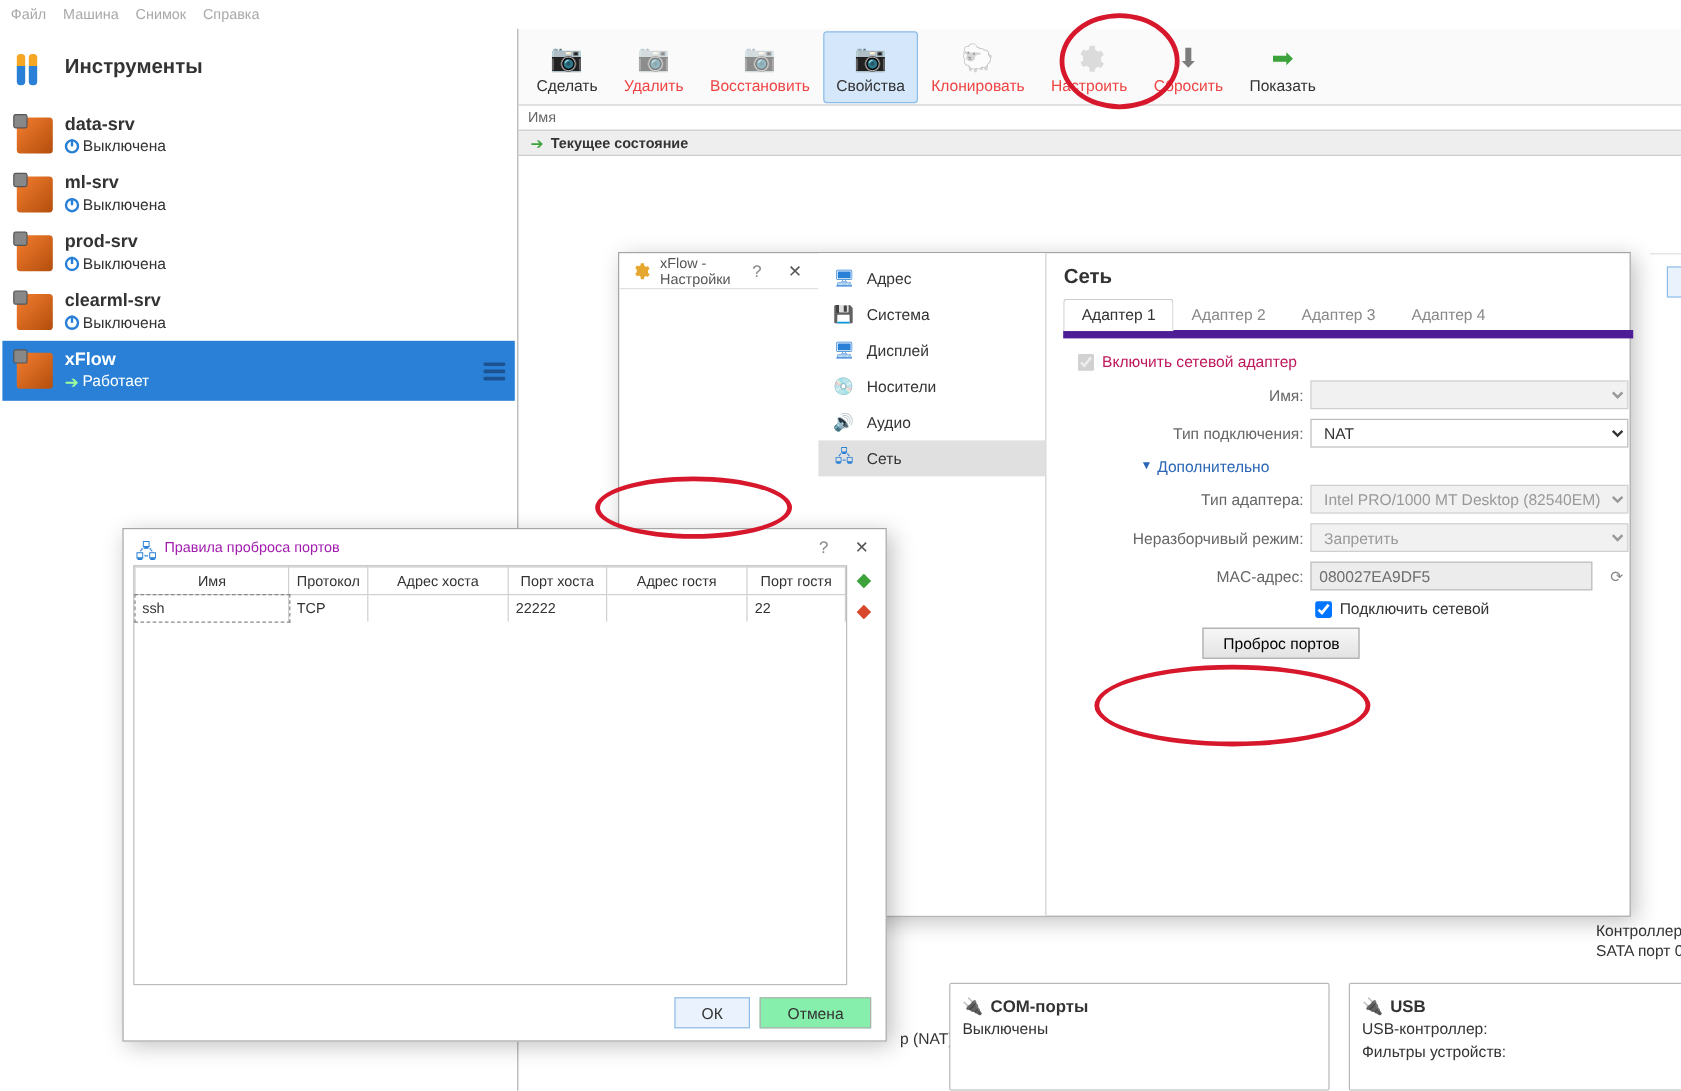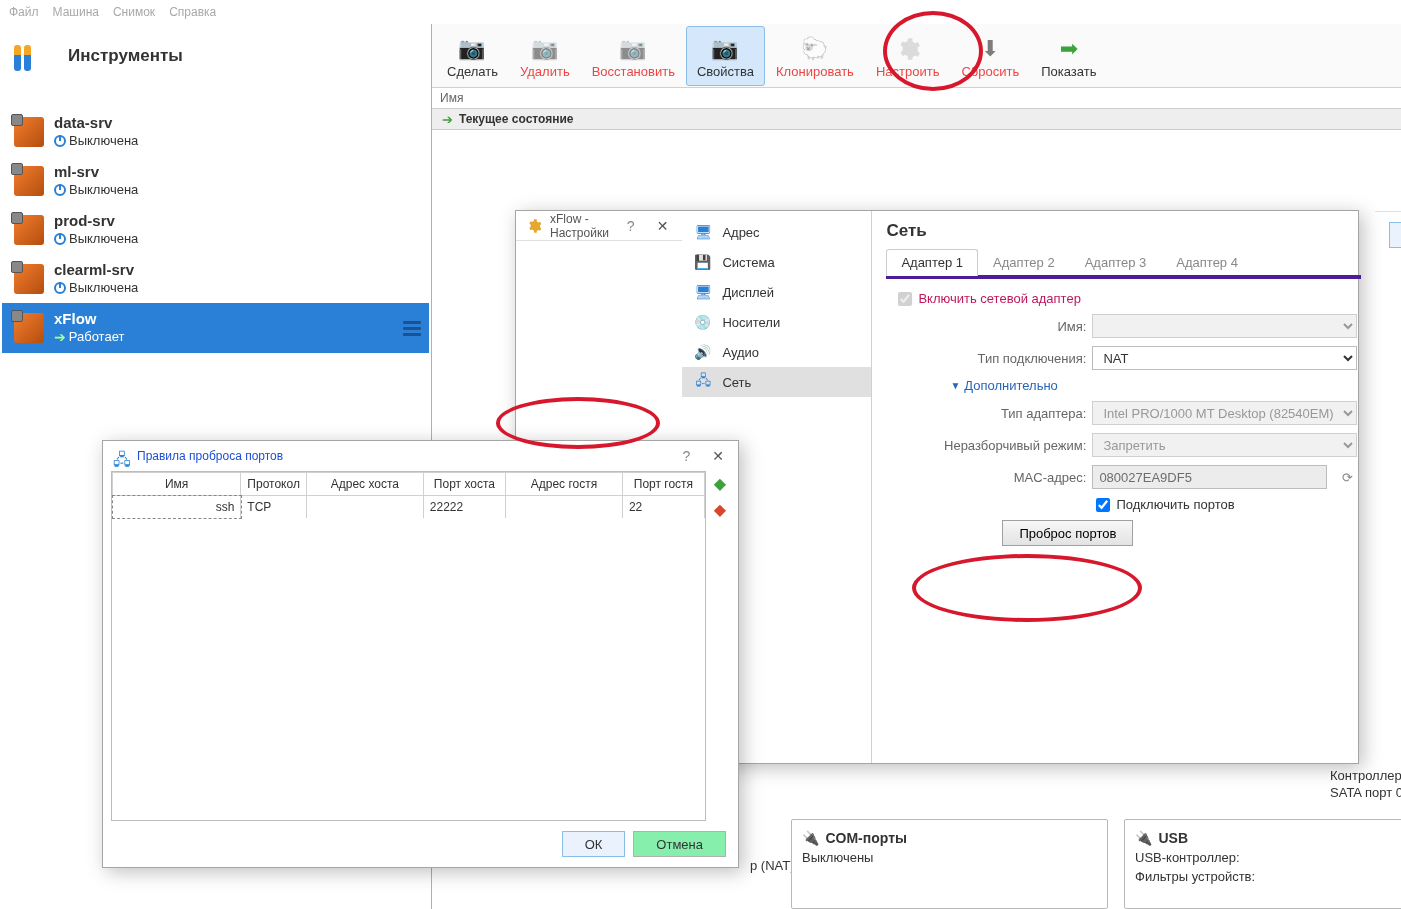--- a/index.html
+++ b/index.html
@@ -7,28 +7,28 @@
 
 
 .menu-bar { height: 24px; display: flex; align-items: center; gap: 14px; padding: 3px 9px; }
 .menu-bar span { font-size: 12px; color: #a9a9a9; }
 
 
 .main { display: flex; height: calc(100% - 24px); }
 
 
 .sidebar { width: 432px; background: #fff; border-right: 1px solid #b0b0b0; position: relative; }
-.sidebar-header { display: flex; align-items: center; gap: 24px; padding: 10px 14px; height: 64px; }
+.sidebar-header { display: flex; align-items: center; gap: 10px; padding: 10px 14px; height: 64px; }
 .tools-icon { width: 30px; height: 30px; display: flex; align-items: flex-end; gap: 3px; }
 .tools-icon .t { width: 7px; height: 26px; border-radius: 3px; }
 .tools-icon .t1 { background: linear-gradient(#f5a623 0 40%, #2a80d6 40%); }
 .tools-icon .t2 { background: linear-gradient(#f5a623 0 40%, #2a80d6 40%); }
 .tools-title { font-size: 17px; font-weight: 700; color: #333; }
 
-.vm-list { padding: 0 2px; margin-top: 19px; }
+.vm-list { padding: 0 2px; }
 .vm-item { display: flex; align-items: center; padding: 7px 12px; gap: 10px; position: relative; }
 .vm-item.selected { background: #2a80d6; }
 .vm-icon { width: 30px; height: 30px; background: linear-gradient(135deg,#f47e2f,#b34e0d); border-radius: 3px; position: relative; flex-shrink: 0; }
 .vm-icon::before { content: ""; position: absolute; left: -3px; top: -3px; width: 10px; height: 10px; background: #888; border-radius: 2px; border: 1px solid #555; font-size: 7px; color: #fff; }
 .vm-info { line-height: 1.25; }
 .vm-name { font-size: 15px; font-weight: 700; color: #333; }
 .vm-item.selected .vm-name { color: #fff; }
 .vm-state { font-size: 13px; display: flex; align-items: center; gap: 3px; }
 .vm-state .pwr { width: 12px; height: 12px; border: 2px solid #2a80d6; border-radius: 50%; position: relative; display: inline-block; }
 .vm-state .pwr::after { content: ""; position: absolute; top: -2px; left: 3px; width: 2px; height: 6px; background: #2a80d6; }
@@ -74,21 +74,21 @@
 .dlg-title-text { font-size: 12px; color: #555; flex: 1; }
 .dlg-help { color: #888; font-size: 14px; padding: 0 10px; }
 .dlg-close { color: #555; font-size: 14px; padding: 0 4px; }
 .dlg-body { flex: 1; display: flex; }
 .dlg-nav { width: 190px; background: #fff; border-right: 1px solid #d0d0d0; padding-top: 6px; }
 .dlg-nav-item { display: flex; align-items: center; gap: 10px; padding: 6px 12px; font-size: 13px; color: #333; }
 .dlg-nav-item.selected { background: #e0e0e0; }
 .dlg-nic { width: 18px; height: 18px; display: inline-flex; align-items: center; justify-content: center; font-size: 14px; }
 .dlg-pane { flex: 1; padding: 10px 14px 0; position: relative; }
 .dlg-pane h2 { font-size: 17px; font-weight: 700; color: #333; margin-bottom: 8px; }
-.tab-row { display: flex; border-bottom: 4px solid #4c1d95; }
+.tab-row { display: flex; border-bottom: 7px solid #4c1d95; }
 .tab { padding: 5px 14px; font-size: 13px; color: #888; border: 1px solid transparent; border-bottom: none; margin-bottom: -1px; }
 .tab.active { color: #333; background: #fff; border: 1px solid #ccc; border-bottom: 1px solid #fff; border-radius: 3px 3px 0 0; }
 .form { padding: 12px 4px 0; }
 .form-row { display: flex; align-items: center; margin-bottom: 8px; gap: 6px; }
 .form-label { width: 196px; text-align: right; font-size: 13px; color: #666; }
 .form-check { width: 14px; height: 14px; }
 .enable-row .form-label { width: auto; color: #be185d; font-size: 13px; }
 .enable-row { padding-left: 8px; }
 .form-select, .form-input { flex: 1; height: 24px; font-size: 13px; border: 1px solid #bcbcbc; background: #fff; padding: 0 6px; color: #333; }
 .form-select:disabled, .form-input:disabled { background: #ececec; color: #6d6d6d; }
@@ -97,27 +97,27 @@
 .mac-refresh { width: 20px; height: 20px; display: inline-flex; align-items: center; justify-content: center; font-size: 13px; color: #888; margin-left: 4px; }
 .port-btn { height: 26px; padding: 0 16px; font-size: 13px; border: 1px solid #a0a0a0; background: linear-gradient(#f7f7f7,#e3e3e3); margin-left: 112px; }
 .dlg-footer { display: flex; justify-content: flex-end; gap: 8px; padding: 10px 14px; border-top: 1px solid #e0e0e0; }
 .dlg-btn { height: 26px; padding: 0 22px; font-size: 13px; border: 1px solid #8cbce8; background: #eaf3fd; color: #333; }
 .dlg-btn.secondary { border-color: #b0b0b0; background: #86efac; }
 
 
 .pf-dlg { position: absolute; left: 102px; top: 440px; width: 637px; height: 428px; background: #fff; border: 1px solid #a5a5a5; box-shadow: 4px 4px 18px rgba(0,0,0,.25); z-index: 60; display: flex; flex-direction: column; }
 .pf-title { height: 30px; display: flex; align-items: center; padding: 0 10px; gap: 8px; }
 .pf-title-ic { width: 16px; height: 16px; }
-.pf-title-text { font-size: 12px; color: #1d4ed8; flex: 1; }
+.pf-title-text { font-size: 12px; color: #a21caf; flex: 1; }
 .pf-body { flex: 1; display: flex; gap: 4px; padding: 0 8px; }
 .pf-table-wrap { flex: 1; border: 1px solid #bcbcbc; }
 .pf-table { width: 100%; border-collapse: collapse; font-size: 12px; }
 .pf-table th { background: #fff; border: 1px solid #d0d0d0; padding: 4px 6px; font-weight: 400; color: #333; text-align: center; }
 .pf-table td { border-right: 1px solid #d0d0d0; padding: 4px 6px; color: #333; }
-.pf-table td.name-cell { outline: 1px dashed #888; text-align: right; }
+.pf-table td.name-cell { outline: 1px dashed #888; }
 .pf-tools { display: flex; flex-direction: column; gap: 6px; padding-top: 2px; }
 .pf-tool { width: 20px; height: 20px; font-size: 16px; display: flex; align-items: center; justify-content: center; }
 .pf-footer { display: flex; justify-content: flex-end; gap: 8px; padding: 10px 12px; }
 
 
 .ellipse { position: absolute; border: 4px solid #d7172b; border-radius: 50%; z-index: 100; pointer-events: none; }
 .e1 { left: 883px; top: 11px; width: 100px; height: 80px; }
 .e2 { left: 496px; top: 397px; width: 164px; height: 52px; }
 .e3 { left: 912px; top: 554px; width: 230px; height: 68px; }
 </style>
@@ -341,21 +341,21 @@
           <span class="form-label">Неразборчивый режим:</span>
           <select class="form-select" disabled=""><option>Запретить</option></select>
         </div>
         <div class="form-row">
           <span class="form-label">MAC-адрес:</span>
           <input class="form-input" disabled="" value="080027EA9DF5" style="">
           <span class="mac-refresh">⟳</span>
         </div>
         <div class="form-row" style="margin-left:206px;">
           <input type="checkbox" class="form-check" checked="" style="">
-          <span style="font-size:13px;color:#333;">Подключить портов</span>
+          <span style="font-size:13px;color:#333;">Подключить сетевой</span>
         </div>
         <button class="port-btn">Проброс портов</button>
       </div>
     </div>
   </div>
   <div class="dlg-footer">
     <button class="dlg-btn">ОК</button>
     <button class="dlg-btn secondary">Отмена</button>
   </div>
 </div>

